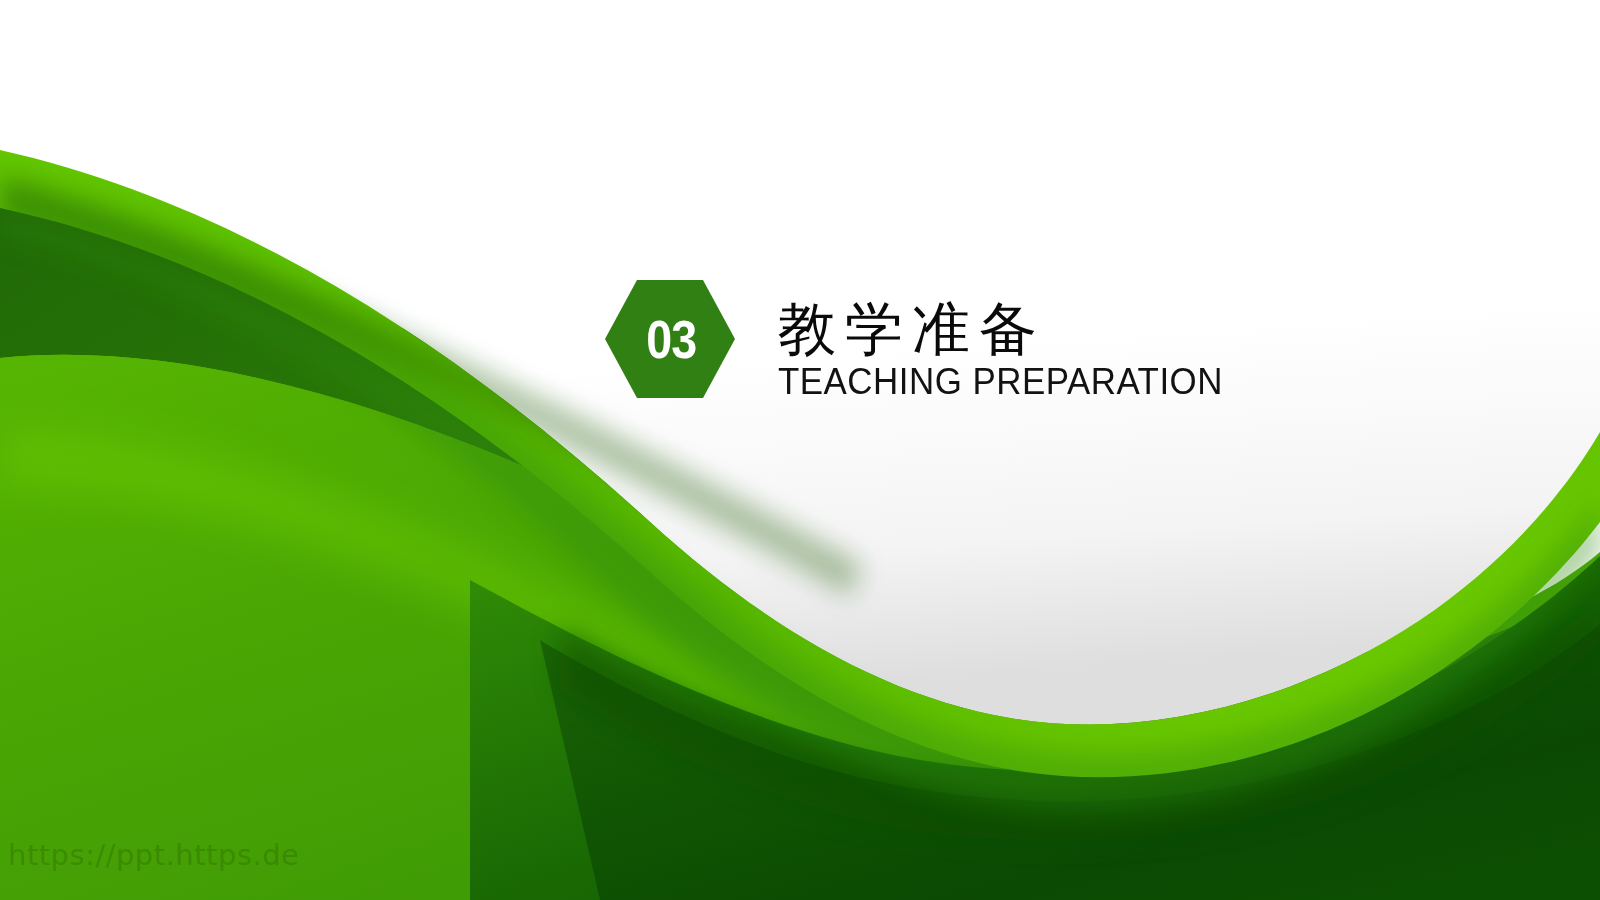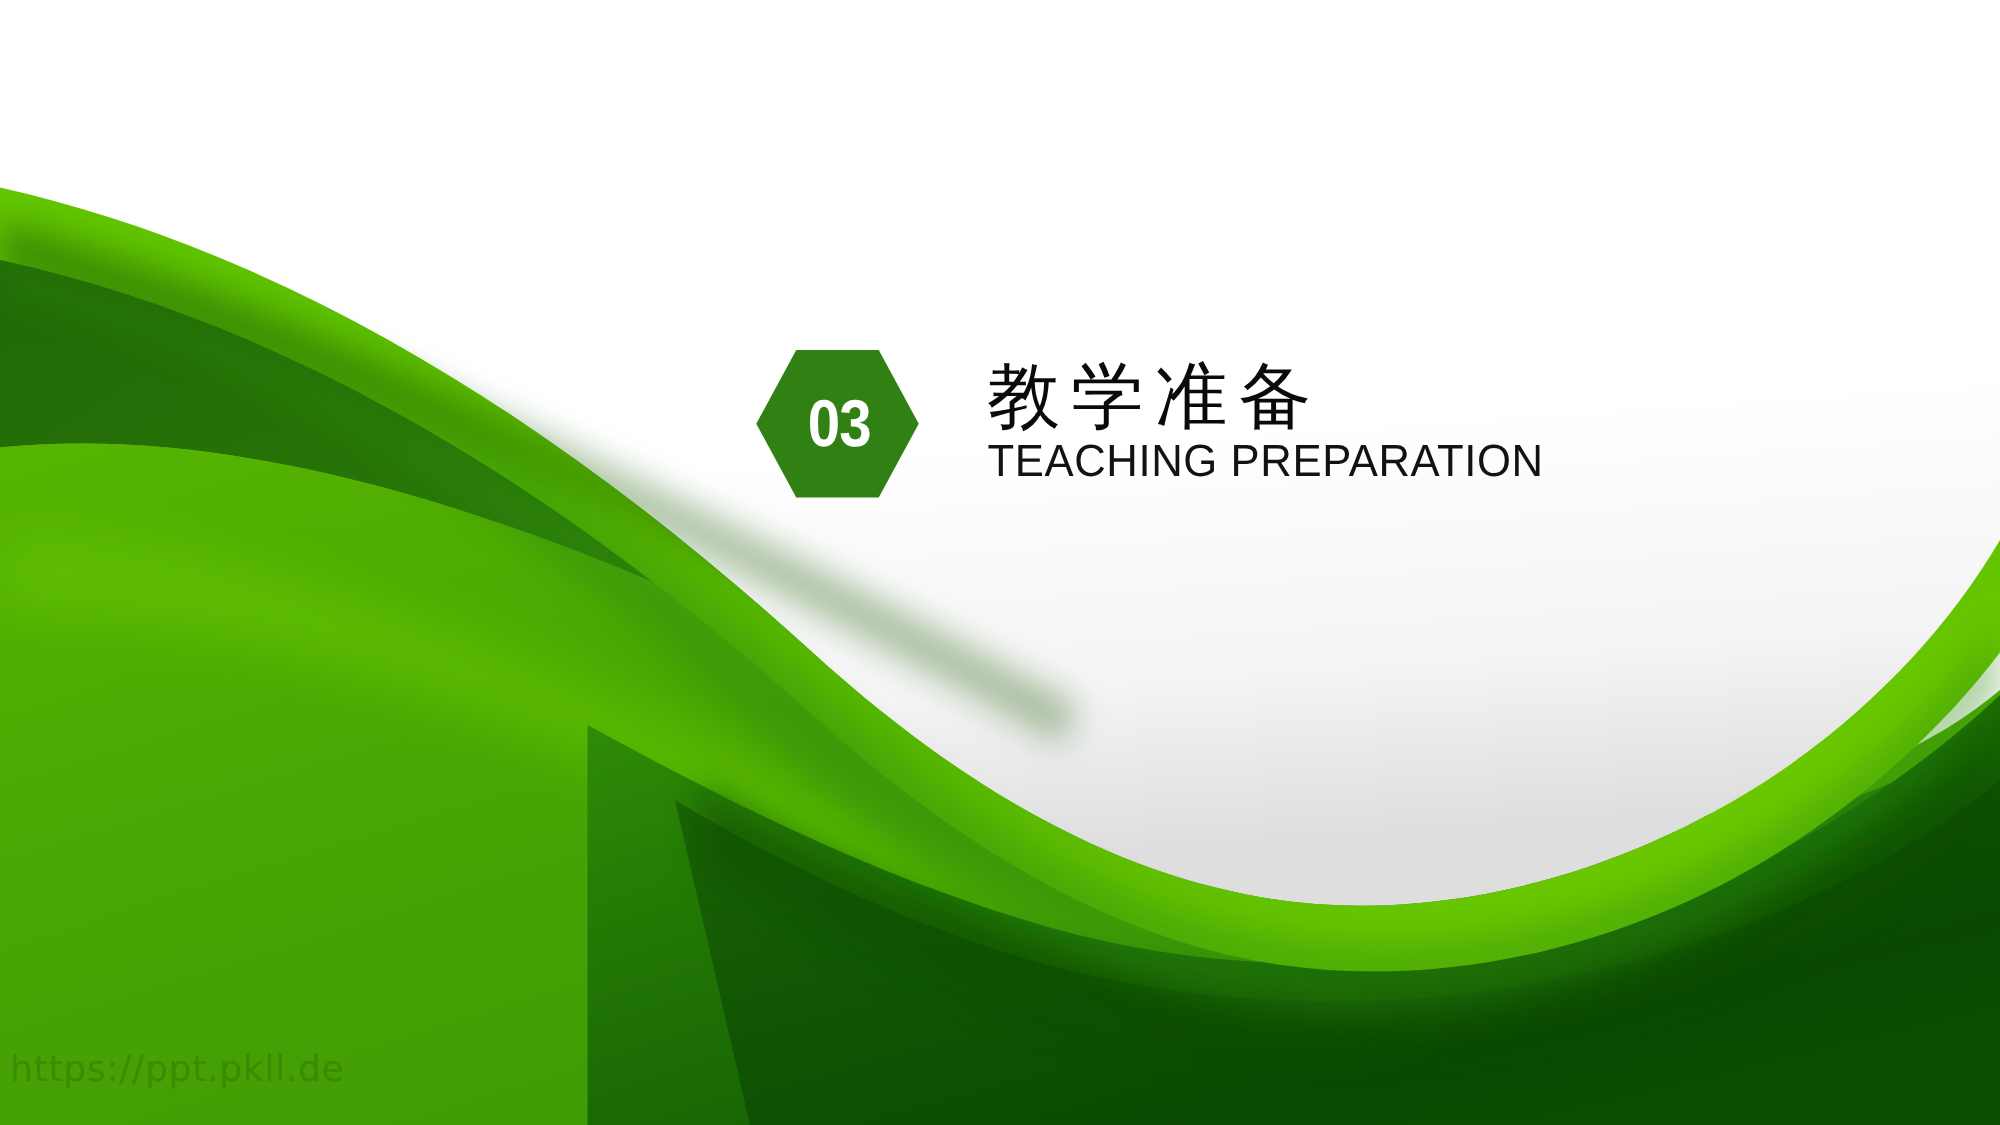--- a/index.html
+++ b/index.html
@@ -28,22 +28,22 @@
     height: 900px;
     display: block;
   }
 
   
   #heading {
     position: absolute;
     left: 604px;
     top: 272px;
     display: flex;
-    align-items: center;
-    gap: 12px;
+    align-items: flex-end;
+    gap: 0px;
     z-index: 5;
   }
 
   .hex-wrap {
     position: relative;
     width: 132px;
     height: 122px;
     flex: 0 0 auto;
     margin-top: 6px;
   }
@@ -279,15 +279,15 @@
       <div class="hex-number">03</div>
     </div>
 
     <div class="title-block">
       <div class="title-cn">教学准备</div>
       <div class="title-en">TEACHING PREPARATION</div>
     </div>
 
   </div>
 
-  <div id="watermark">https://ppt.pkll.de</div>
+  <div id="watermark">https://ppt.https.de</div>
 
 </div>
 
 </body></html>

